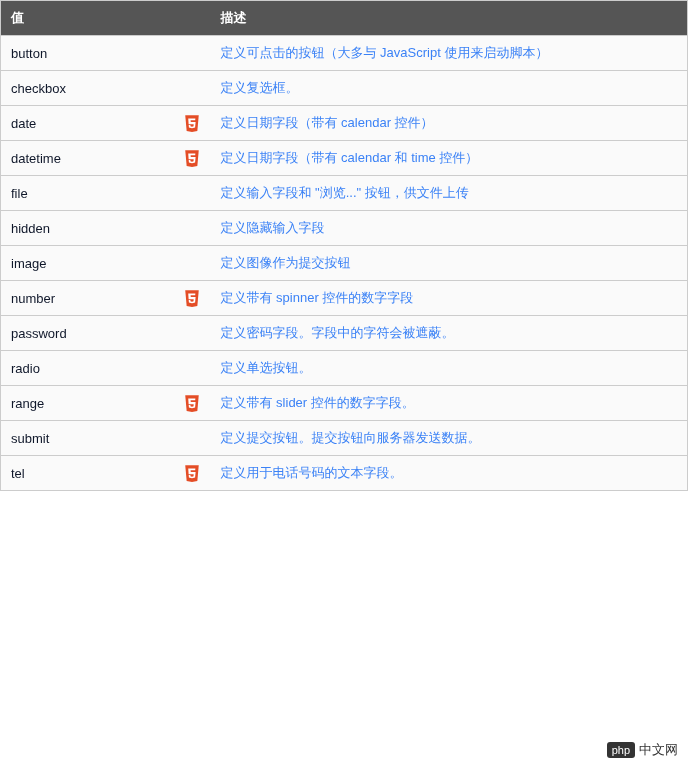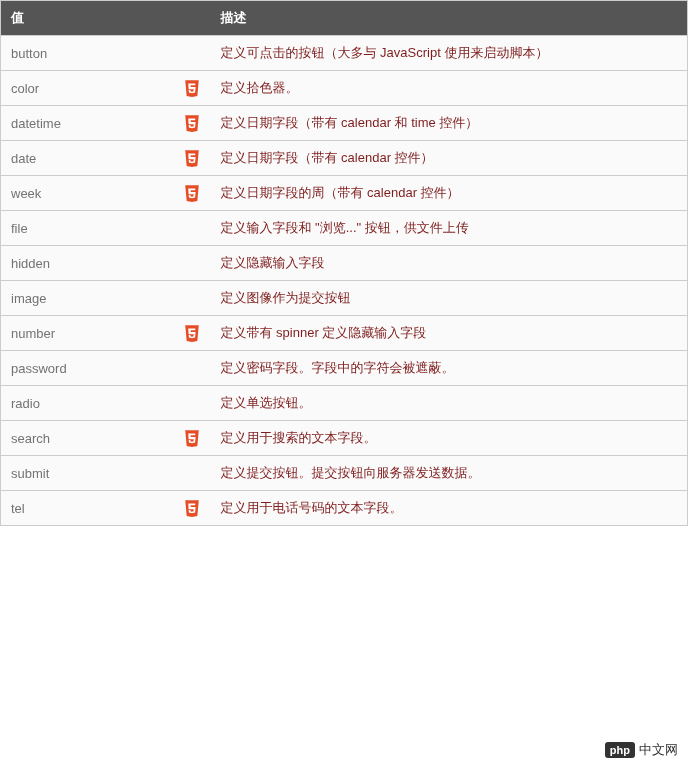--- a/index.html
+++ b/index.html
@@ -21,26 +21,26 @@
       text-align: left;
       padding: 8px 10px;
       font-weight: bold;
       font-size: 13px;
     }
     tbody td {
       padding: 8px 10px;
       border-top: 1px solid #ccc;
       vertical-align: middle;
       background: #fafafa;
-      color: #7f1d1d;
+      color: #3b82f6;
     }
     tbody td.value-cell {
       width: 210px;
       position: relative;
-      color: #737373;
+      color: #0f172a;
     }
     .html5-icon {
       display: inline-flex;
       position: absolute;
       right: 10px;
       top: 50%;
       transform: translateY(-50%);
     }
     .html5-icon svg { width: 18px; height: 18px; }
     .watermark {
@@ -52,21 +52,21 @@
       gap: 4px;
       font-size: 13px;
       color: #333;
       background: rgba(255,255,255,0.9);
       padding: 2px 4px;
       border-radius: 3px;
     }
     .watermark .php-badge {
       background: #333;
       color: #fff;
-      font-weight: bold;
+      font-weight: normal;
       font-size: 11px;
       padding: 2px 5px;
       border-radius: 3px;
     }
   </style>
 </head>
 <body>
 
 <table>
   <thead>
@@ -74,92 +74,78 @@
       <th>值</th>
       <th>描述</th>
     </tr>
   </thead>
   <tbody id="table-body">
       <tr>
         <td class="value-cell"><span>button</span></td>
         <td>定义可点击的按钮（大多与 JavaScript 使用来启动脚本）</td>
       </tr>
       <tr>
-        <td class="value-cell"><span>color</span><span class="html5-icon">
-            <svg viewBox="0 0 32 32">
-              <path fill="#E44D26" d="M4 2l2.5 28L16 32l9.5-2L28 2H4z"></path>
-              <path fill="#fff" d="M10 8h12l-.3 3.2H13.5l.3 3.2h8.6l-.9 9.4L16 25.4l-5.5-1.6-.4-4.2h3l.2 2.1 2.7.8 2.7-.8.3-3.3h-9L9.3 8H10z"></path>
-            </svg>
-          </span></td>
-        <td>定义拾色器。</td>
-      </tr>
-      <tr>
-        <td class="value-cell"><span>datetime</span><span class="html5-icon">
-            <svg viewBox="0 0 32 32">
-              <path fill="#E44D26" d="M4 2l2.5 28L16 32l9.5-2L28 2H4z"></path>
-              <path fill="#fff" d="M10 8h12l-.3 3.2H13.5l.3 3.2h8.6l-.9 9.4L16 25.4l-5.5-1.6-.4-4.2h3l.2 2.1 2.7.8 2.7-.8.3-3.3h-9L9.3 8H10z"></path>
-            </svg>
-          </span></td>
-        <td>定义日期字段（带有 calendar 和 time 控件）</td>
+        <td class="value-cell"><span>checkbox</span></td>
+        <td>定义复选框。</td>
       </tr>
       <tr>
         <td class="value-cell"><span>date</span><span class="html5-icon">
             <svg viewBox="0 0 32 32">
               <path fill="#E44D26" d="M4 2l2.5 28L16 32l9.5-2L28 2H4z"></path>
               <path fill="#fff" d="M10 8h12l-.3 3.2H13.5l.3 3.2h8.6l-.9 9.4L16 25.4l-5.5-1.6-.4-4.2h3l.2 2.1 2.7.8 2.7-.8.3-3.3h-9L9.3 8H10z"></path>
             </svg>
           </span></td>
         <td>定义日期字段（带有 calendar 控件）</td>
       </tr>
       <tr>
-        <td class="value-cell"><span>week</span><span class="html5-icon">
+        <td class="value-cell"><span>datetime</span><span class="html5-icon">
             <svg viewBox="0 0 32 32">
               <path fill="#E44D26" d="M4 2l2.5 28L16 32l9.5-2L28 2H4z"></path>
               <path fill="#fff" d="M10 8h12l-.3 3.2H13.5l.3 3.2h8.6l-.9 9.4L16 25.4l-5.5-1.6-.4-4.2h3l.2 2.1 2.7.8 2.7-.8.3-3.3h-9L9.3 8H10z"></path>
             </svg>
           </span></td>
-        <td>定义日期字段的周（带有 calendar 控件）</td>
+        <td>定义日期字段（带有 calendar 和 time 控件）</td>
       </tr>
       <tr>
         <td class="value-cell"><span>file</span></td>
         <td>定义输入字段和 "浏览..." 按钮，供文件上传</td>
       </tr>
       <tr>
         <td class="value-cell"><span>hidden</span></td>
         <td>定义隐藏输入字段</td>
       </tr>
       <tr>
         <td class="value-cell"><span>image</span></td>
         <td>定义图像作为提交按钮</td>
       </tr>
       <tr>
         <td class="value-cell"><span>number</span><span class="html5-icon">
             <svg viewBox="0 0 32 32">
               <path fill="#E44D26" d="M4 2l2.5 28L16 32l9.5-2L28 2H4z"></path>
               <path fill="#fff" d="M10 8h12l-.3 3.2H13.5l.3 3.2h8.6l-.9 9.4L16 25.4l-5.5-1.6-.4-4.2h3l.2 2.1 2.7.8 2.7-.8.3-3.3h-9L9.3 8H10z"></path>
             </svg>
           </span></td>
-        <td>定义带有 spinner 定义隐藏输入字段</td>
+        <td>定义带有 spinner 控件的数字字段</td>
       </tr>
       <tr>
         <td class="value-cell"><span>password</span></td>
         <td>定义密码字段。字段中的字符会被遮蔽。</td>
       </tr>
       <tr>
         <td class="value-cell"><span>radio</span></td>
         <td>定义单选按钮。</td>
       </tr>
       <tr>
-        <td class="value-cell"><span>search</span><span class="html5-icon">
+        <td class="value-cell"><span>range</span><span class="html5-icon">
             <svg viewBox="0 0 32 32">
               <path fill="#E44D26" d="M4 2l2.5 28L16 32l9.5-2L28 2H4z"></path>
               <path fill="#fff" d="M10 8h12l-.3 3.2H13.5l.3 3.2h8.6l-.9 9.4L16 25.4l-5.5-1.6-.4-4.2h3l.2 2.1 2.7.8 2.7-.8.3-3.3h-9L9.3 8H10z"></path>
             </svg>
           </span></td>
-        <td>定义用于搜索的文本字段。</td>
+        <td>定义带有 slider 控件的数字字段。</td>
       </tr>
       <tr>
         <td class="value-cell"><span>submit</span></td>
         <td>定义提交按钮。提交按钮向服务器发送数据。</td>
       </tr>
       <tr>
         <td class="value-cell"><span>tel</span><span class="html5-icon">
             <svg viewBox="0 0 32 32">
               <path fill="#E44D26" d="M4 2l2.5 28L16 32l9.5-2L28 2H4z"></path>
               <path fill="#fff" d="M10 8h12l-.3 3.2H13.5l.3 3.2h8.6l-.9 9.4L16 25.4l-5.5-1.6-.4-4.2h3l.2 2.1 2.7.8 2.7-.8.3-3.3h-9L9.3 8H10z"></path>

